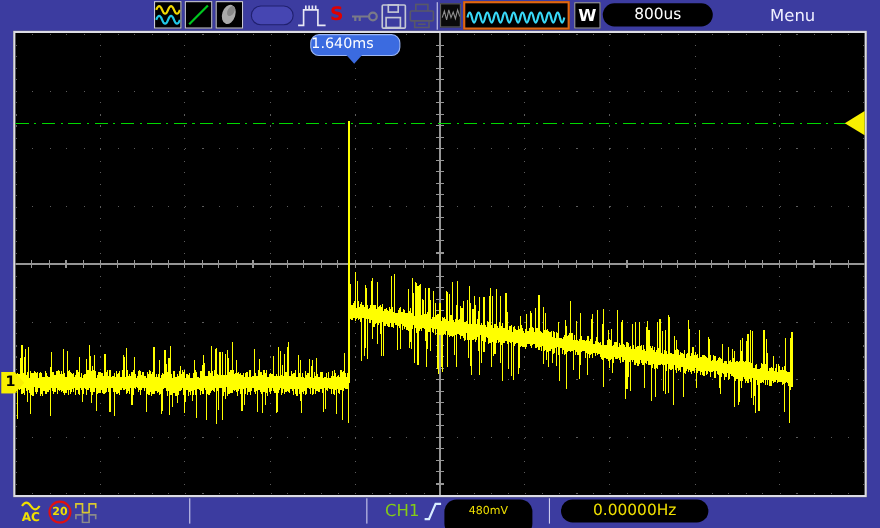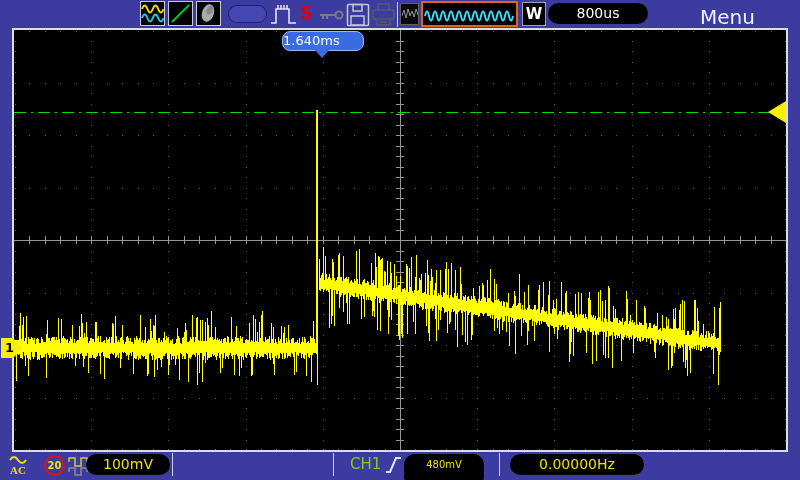--- a/index.html
+++ b/index.html
@@ -9,21 +9,21 @@
   .logo{left:24px;top:2px;font-size:21px;font-weight:bold;color:#f8f000;letter-spacing:1px;}
   .iconbox{width:25px;height:25px;background:#000;border:1px solid #c8c8d8;top:1px;box-sizing:border-box;}
   .field{left:228px;top:5px;width:39px;height:18px;background:#4646b2;border:1px solid #20206e;border-radius:9px;box-sizing:border-box;}
   .s-ind{left:300px;top:3px;font-size:17px;font-weight:bold;color:#e00000;}
   .sep{width:1px;background:#ccccee;}
   .recbox{left:400px;top:3px;width:19px;height:22px;background:#0a0a0a;border:1px solid #606060;box-sizing:border-box;}
   .browsebox{left:421px;top:1px;width:97px;height:26px;background:#000;border:2px solid #e06614;box-sizing:border-box;}
   .wbox{left:522px;top:2px;width:24px;height:24px;background:#000;border:1px solid #a0a0b0;box-sizing:border-box;color:#fff;font-weight:bold;font-size:15px;text-align:center;line-height:22px;}
   .pill{background:#000;border-radius:11px;text-align:center;box-sizing:border-box;}
   .tb-pill{left:548px;top:3px;width:100px;height:21px;color:#fff;font-size:14px;line-height:21px;}
-  .menu{left:700px;top:5px;color:#f0f0ff;font-size:20px;}
+  .menu{left:700px;top:5px;color:#f0f0ff;font-size:15px;}
   
   .scope{left:12px;top:28px;width:776px;height:424px;background:#000;border:2px solid #dcdce4;box-sizing:border-box;}
   #scope-svg{position:absolute;left:0;top:0;shape-rendering:crispEdges;}
   .tooltip{left:282px;top:31px;width:80px;height:18px;background:#3b6be0;border:1px solid #9cb6f4;border-radius:8px;color:#fff;font-size:13px;line-height:17px;text-align:left;z-index:5;}
   .tooltip-arrow{left:314px;top:49px;width:0;height:0;border-left:8px solid transparent;border-right:8px solid transparent;border-top:9px solid #3b6be0;z-index:5;}
   .ch-marker{left:1px;top:338px;width:21px;height:20px;background:#f8f000;clip-path:polygon(0 0,58% 0,100% 50%,58% 100%,0 100%);color:#000;font-size:13px;font-weight:bold;line-height:20px;padding-left:4px;box-sizing:border-box;z-index:4;}
   .trig-arrow{left:768px;top:101px;width:0;height:0;border-top:11px solid transparent;border-bottom:11px solid transparent;border-right:18px solid #f8f000;z-index:4;}
   
   .bw-circle{left:44px;top:455px;width:17px;height:17px;border:2px solid #e01010;border-radius:50%;color:#f0e000;font-size:10px;font-weight:bold;text-align:center;line-height:17px;}
   .v-pill{left:86px;top:454px;width:84px;height:21px;color:#f0e000;font-size:14px;line-height:21px;}
@@ -120,37 +120,36 @@
         <path d="M303 80V318" stroke="#ffff00" stroke-width="2" fill="none"></path>
       </svg>
   </div>
 
   <div class="abs tooltip">1.640ms</div>
   <div class="abs tooltip-arrow"></div>
 
   <div class="abs ch-marker">1</div>
   <div class="abs trig-arrow"></div>
 
-  <div class="abs" style="left:6px;top:453px;font-family:Liberation Serif, serif;">
+  <div class="abs" style="left:16px;top:453px;">
     <svg width="24" height="24" viewBox="0 0 24 24">
       <path d="M4 7 Q8 1 12 7 T20 7" stroke="#f0e000" stroke-width="2" fill="none"></path>
       <text x="12" y="21" text-anchor="middle" font-size="11" font-weight="bold" fill="#f0e000">AC</text>
     </svg>
   </div>
 
   <div class="abs bw-circle">20</div>
 
   <div class="abs" style="left:68px;top:456px;">
     <svg width="22" height="20" viewBox="0 0 22 20">
       <path d="M1 6 V2 H7 V10 H13 V2 H19 V6" stroke="#d8c830" stroke-width="1.5" fill="none"></path>
       <path d="M1 16 V12 H7 V19 H13 V12 H19 V16" stroke="#8a8a8a" stroke-width="1.5" fill="none"></path>
     </svg>
   </div>
 
-  <div class="abs pill v-pill">100mV</div>
 
   <div class="abs sep" style="left:172px;top:453px;height:23px;"></div>
   <div class="abs sep" style="left:333px;top:453px;height:23px;"></div>
 
   <div class="abs ch-label">CH1</div>
 
   <div class="abs" style="left:385px;top:454px;">
     <svg width="17" height="21" viewBox="0 0 17 21">
       <path d="M1 18 H5 L11 4 H16" stroke="#d8ecff" stroke-width="2" fill="none"></path>
     </svg>

